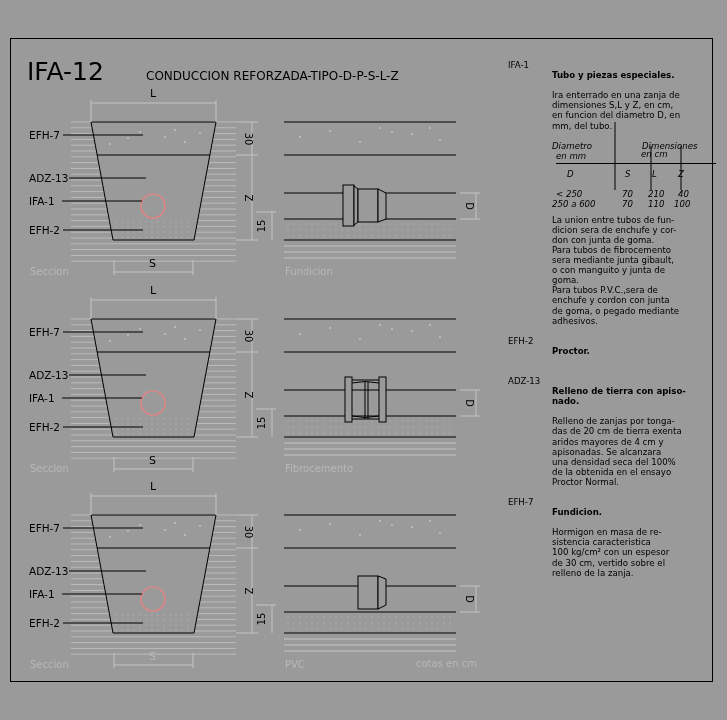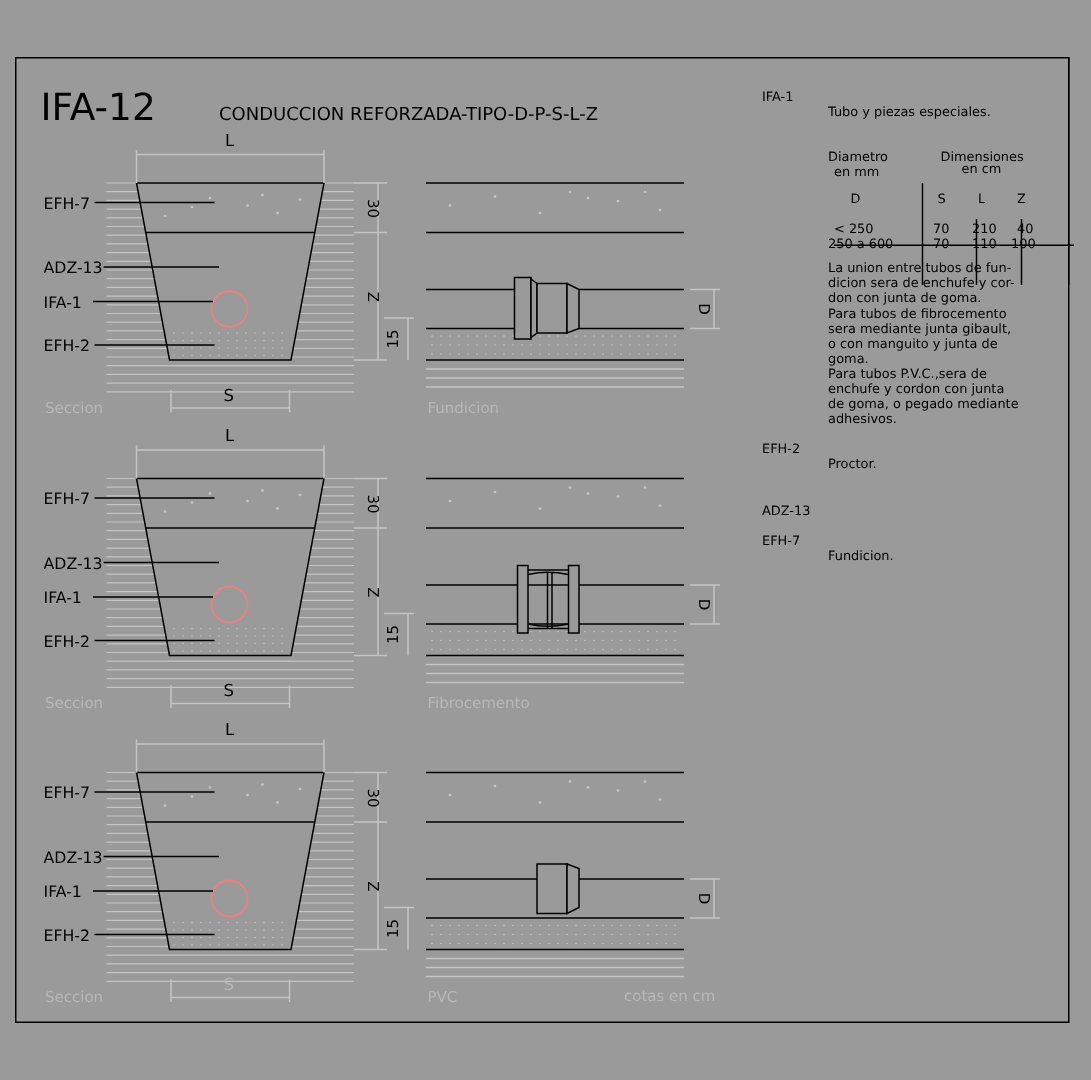--- a/index.html
+++ b/index.html
@@ -10,23 +10,23 @@
   #sheet { position: absolute; left: 0; top: 0; width: 727px; height: 720px; }
   .t { font-family: "DejaVu Sans", sans-serif; fill: #000; }
   .tl { font-family: "DejaVu Sans", sans-serif; fill: #b8b8b8; }
   .notes {
     position: absolute; left: 508px; top: 60px; width: 215px;
     font-family: "DejaVu Sans", sans-serif; font-size: 8.6px; line-height: 10.1px; color: #000;
   }
   .note { display: flex; margin-bottom: 10px; }
   .note .code { width: 44px; flex: none; }
   .note .body { flex: 1; white-space: pre-line; }
-  .note .body .head { display: block; }
+  .note .body .head { display: block; font-weight: bold; }
   .dimtable { position: relative; margin: 8px 0 12px 44px; height: 62px; font-size: 8.6px; line-height: 10px; }
-  .dimtable div { position: absolute; white-space: nowrap; }
+  .dimtable div { position: absolute; white-space: nowrap; font-style: italic; }
 </style>
 </head>
 <body>
 
 <svg id="sheet" width="727" height="720" viewBox="0 0 727 720">
 
   <rect x="10.5" y="38.5" width="702" height="643" fill="none" stroke="#000" stroke-width="1"></rect>
 
   <text class="t" x="27" y="80" font-size="25">IFA-12</text>
   <text class="t" x="146" y="80" font-size="12">CONDUCCION REFORZADA-TIPO-D-P-S-L-Z</text>
@@ -736,27 +736,31 @@
   <line x1="712.5" y1="38" x2="712.5" y2="190" stroke="#000"></line>
 
   <text class="tl" x="416" y="667" font-size="10">cotas en cm</text>
 </svg>
 
 <div class="notes">
   <div class="note">
     <span class="code">IFA-1</span>
     <span class="body">
       <span class="head">Tubo y piezas especiales.</span>
+      <span>Ira enterrado en una zanja de
+dimensiones S,L y Z, en cm,
+en funcion del diametro D, en
+mm, del tubo.</span>
     </span>
   </div>
 
   <div class="dimtable">
     <div style="left:0;top:0">Diametro</div>
     <div style="left:4px;top:10px">en mm</div>
-    <div style="left:75px;top:0">Dimensiones</div>
+    <div style="left:90px;top:0">Dimensiones</div>
     <div style="left:89px;top:8px">en cm</div>
     <div style="left:15px;top:28px">D</div>
     <div style="left:73px;top:28px">S</div>
     <div style="left:100px;top:28px">L</div>
     <div style="left:126px;top:28px">Z</div>
     <div style="left:4px;top:48px">&lt; 250</div>
     <div style="left:70px;top:48px">70</div>
     <div style="left:96px;top:48px">210</div>
     <div style="left:126px;top:48px">40</div>
     <div style="left:0;top:58px">250 a 600</div>
@@ -782,21 +786,37 @@
 
   <div class="note">
     <span class="code">EFH-2</span>
     <span class="body">
       <span class="head">Proctor.</span>
     </span>
   </div>
 
   <div class="note">
     <span class="code">ADZ-13</span>
+    <span class="body">
+      <span class="head" style="white-space:pre-line">Relleno de tierra con apiso-
+nado.</span>
+      <span>Relleno de zanjas por tonga-
+das de 20 cm de tierra exenta
+aridos mayores de 4 cm y
+apisonadas. Se alcanzara
+una densidad seca del 100%
+de la obtenida en el ensayo
+Proctor Normal.</span>
+    </span>
   </div>
 
   <div class="note">
     <span class="code">EFH-7</span>
     <span class="body">
       <span class="head">Fundicion.</span>
+      <span>Hormigon en masa de re-
+sistencia caracteristica
+100 kg/cm² con un espesor
+de 30 cm, vertido sobre el
+relleno de la zanja.</span>
     </span>
   </div>
 </div>
 
 </body></html>

